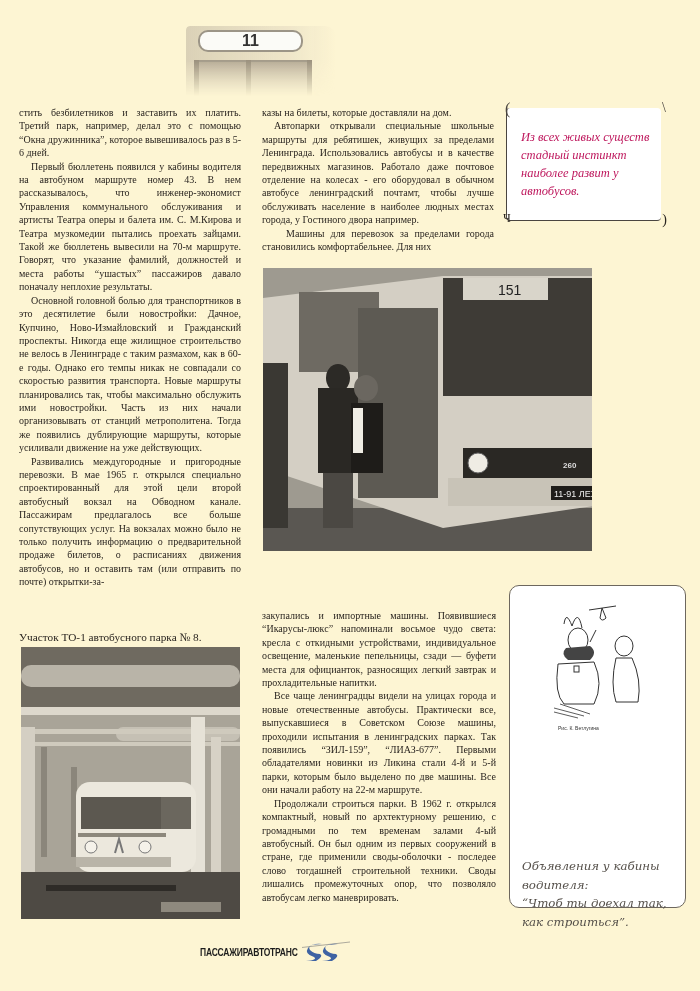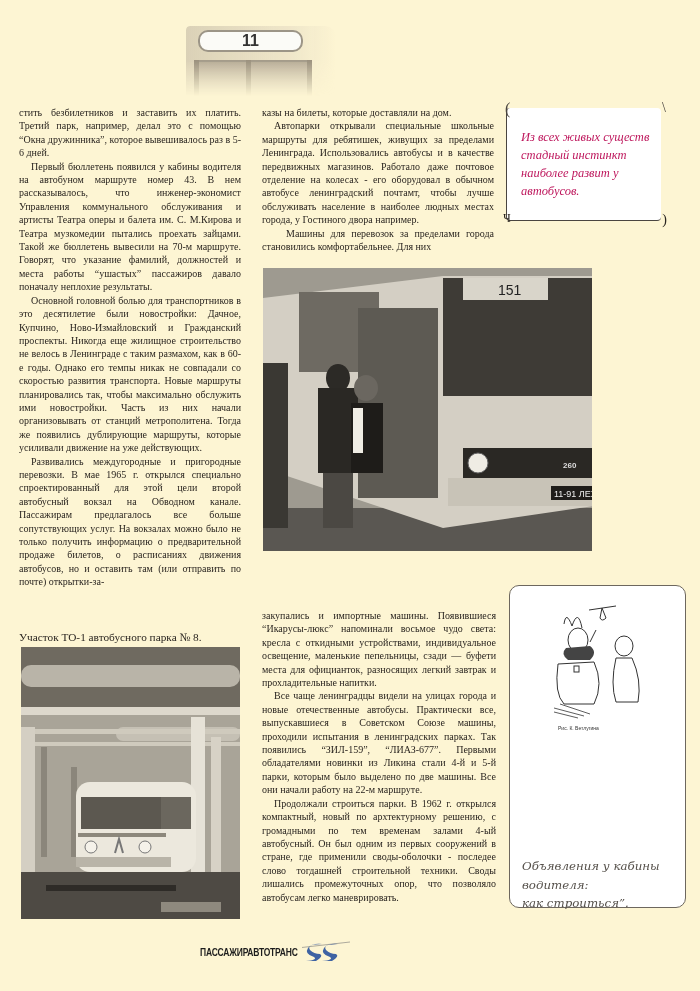--- a/index.html
+++ b/index.html
@@ -244,20 +244,21 @@
       <ellipse cx="80" cy="42" rx="9" ry="10" fill="none" stroke="#333" stroke-width="1"></ellipse>
       <path d="M72 54 Q66 80 72 98 L94 98 Q98 76 88 54 Z" fill="none" stroke="#333" stroke-width="1"></path>
       <line x1="10" y1="104" x2="40" y2="112" stroke="#333" stroke-width="0.8"></line>
       <line x1="10" y1="108" x2="34" y2="114" stroke="#333" stroke-width="0.8"></line>
       <line x1="16" y1="100" x2="46" y2="110" stroke="#333" stroke-width="0.8"></line>
     </svg>
     <div class="credit">Рис. К. Ветлугина</div>
     <div class="quote-text">
       <div>Объявления у кабины</div>
       <div>водителя:</div>
+      <div>“Чтоб ты доехал так,</div>
       <div>как строиться”.</div>
     </div>
   </div>
 
   <div class="footer-logo">
     <span class="brand">ПАССАЖИРАВТОТРАНС</span>
     <svg class="swoosh" viewBox="0 0 50 24">
       <line x1="-110" y1="20" x2="48" y2="2" stroke="#777" stroke-width="0.6"></line>
       <path id="sw1" d="M20 4 Q4 4 8 10 Q12 14 18 14 Q22 16 14 21 L4 21 Q16 20 12 17 Q2 14 6 8 Q10 3 20 4 Z" fill="#3f63a3"></path>
       <path id="sw2" d="M36 4 Q20 4 24 10 Q28 14 34 14 Q38 16 30 21 L20 21 Q32 20 28 17 Q18 14 22 8 Q26 3 36 4 Z" fill="#3f63a3"></path>

